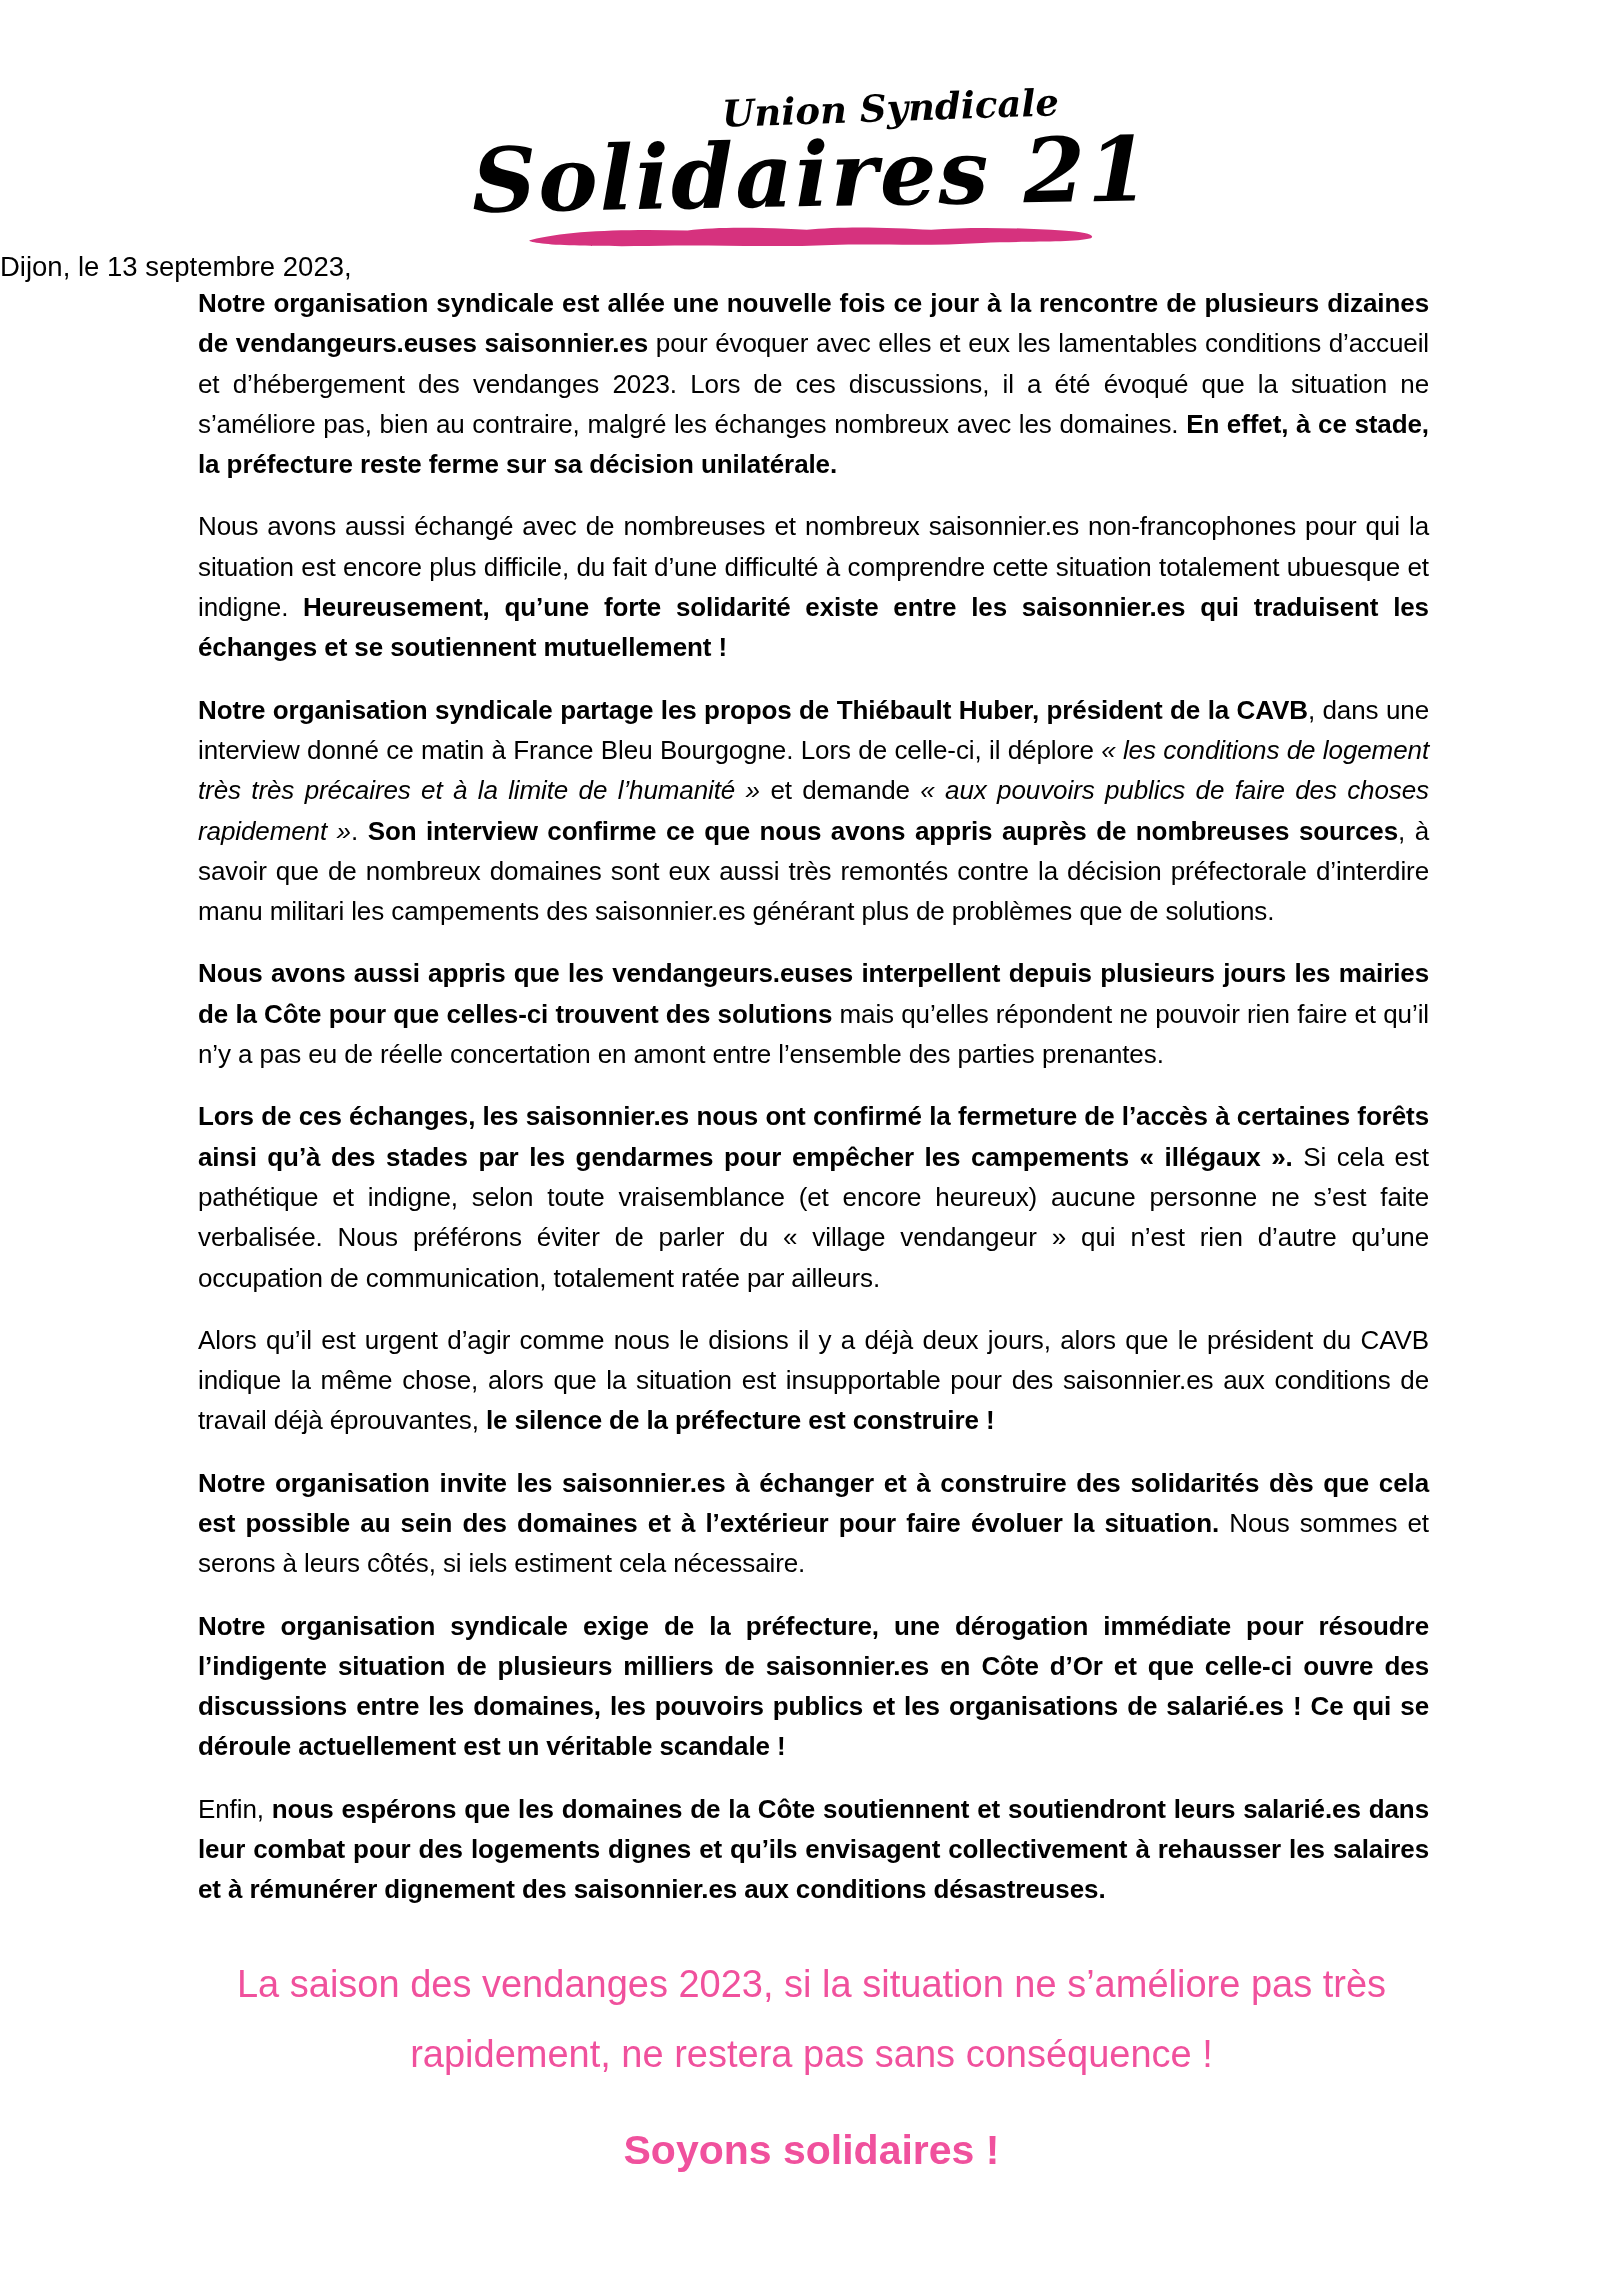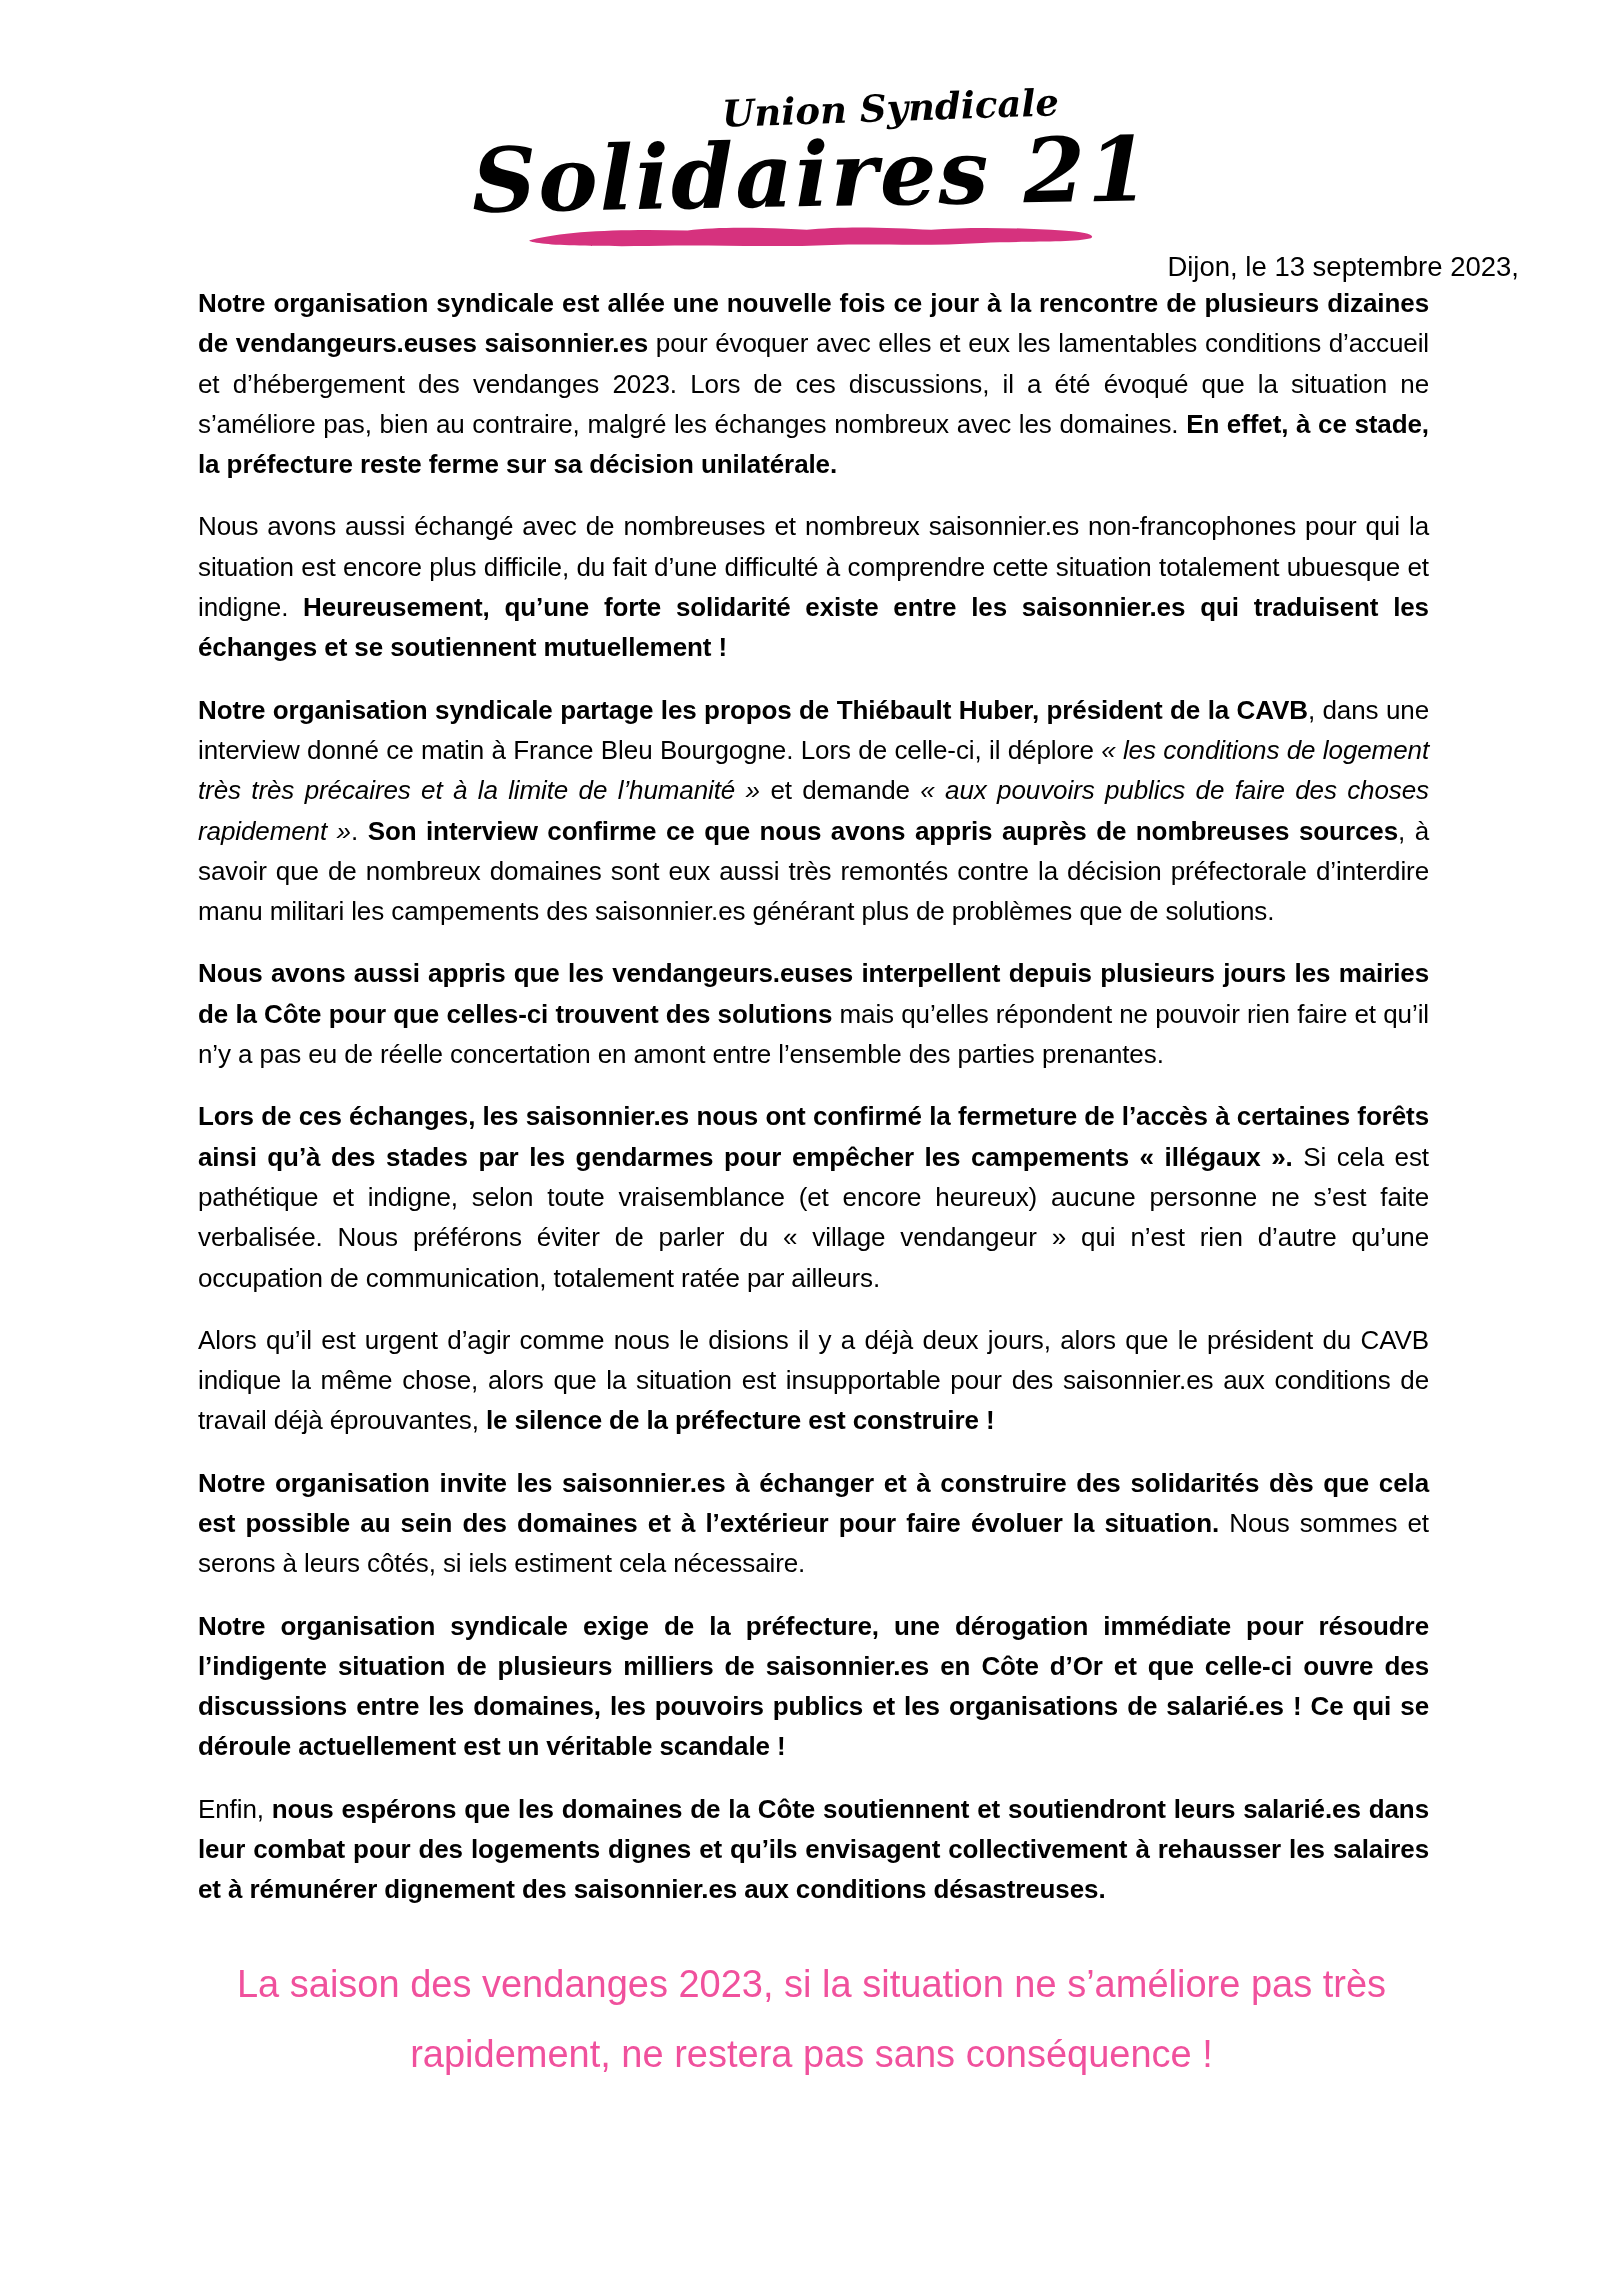--- a/index.html
+++ b/index.html
@@ -39,23 +39,22 @@
   }
   .brush {
     display: block;
     margin: 3.9px auto 0 auto;
     width: 576px;
     height: 27.5px;
     color: var(--brush);
   }
 
   .dateline {
-    text-align: right;
     font-size: 27.5px;
-    margin: 0 104px 0 0;
+    margin: 0 77px 0 0;
     line-height: 1.2;
   }
 
   
   .title {
     margin: 9.2px 0 23.6px 0;
     text-align: center;
     color: var(--pink);
     font-size: 46px;
     font-weight: bold;
@@ -115,15 +114,16 @@
       <p class="para"><span class="b">Nous avons aussi appris que les vendangeurs.euses interpellent depuis plusieurs jours les mairies de la Côte pour que celles-ci trouvent des solutions</span><span>  mais qu’elles répondent ne pouvoir rien faire et qu’il n’y a pas eu de réelle concertation en amont entre l’ensemble des parties prenantes.</span></p>
       <p class="para"><span class="b">Lors de ces échanges, les saisonnier.es nous ont confirmé la fermeture de l’accès à certaines forêts ainsi qu’à des stades par les gendarmes pour empêcher les campements « illégaux ».</span><span> Si cela est pathétique et indigne, selon toute vraisemblance (et encore heureux) aucune personne ne s’est faite verbalisée. Nous préférons éviter de parler du « village vendangeur » qui n’est rien d’autre qu’une occupation de communication, totalement ratée par ailleurs.</span></p>
       <p class="para"><span>Alors qu’il est urgent d’agir comme nous le disions il y a déjà deux jours, alors que le président du CAVB indique la même chose, alors que la situation est insupportable pour des saisonnier.es aux conditions de travail déjà éprouvantes, </span><span class="b">le silence de la préfecture est construire !</span></p>
       <p class="para"><span class="b">Notre organisation invite les saisonnier.es à échanger et à construire des solidarités dès que cela est possible au sein des domaines et à l’extérieur pour faire évoluer la situation.</span><span> Nous sommes et serons à leurs côtés, si iels estiment cela nécessaire.</span></p>
       <p class="para"><span class="b">Notre organisation syndicale exige de la préfecture, une dérogation immédiate pour résoudre l’indigente situation de plusieurs milliers de saisonnier.es en Côte d’Or et que celle-ci ouvre des discussions entre les domaines, les pouvoirs publics et les organisations de salarié.es ! Ce qui se déroule actuellement est un véritable scandale !</span></p>
       <p class="para"><span>Enfin, </span><span class="b">nous espérons que les domaines de la Côte soutiennent et soutiendront leurs salarié.es dans leur combat pour des logements dignes et qu’ils envisagent collectivement à rehausser les salaires et à rémunérer dignement des saisonnier.es aux conditions désastreuses.</span></p>
     </main>
 
   <div class="closing">La saison des vendanges 2023, si la situation ne s’améliore pas très rapidement, ne restera pas sans conséquence !</div>
 
+  <div class="closing2">Soyons solidaires !</div>
 
 </div>
 
 
 </body></html>

